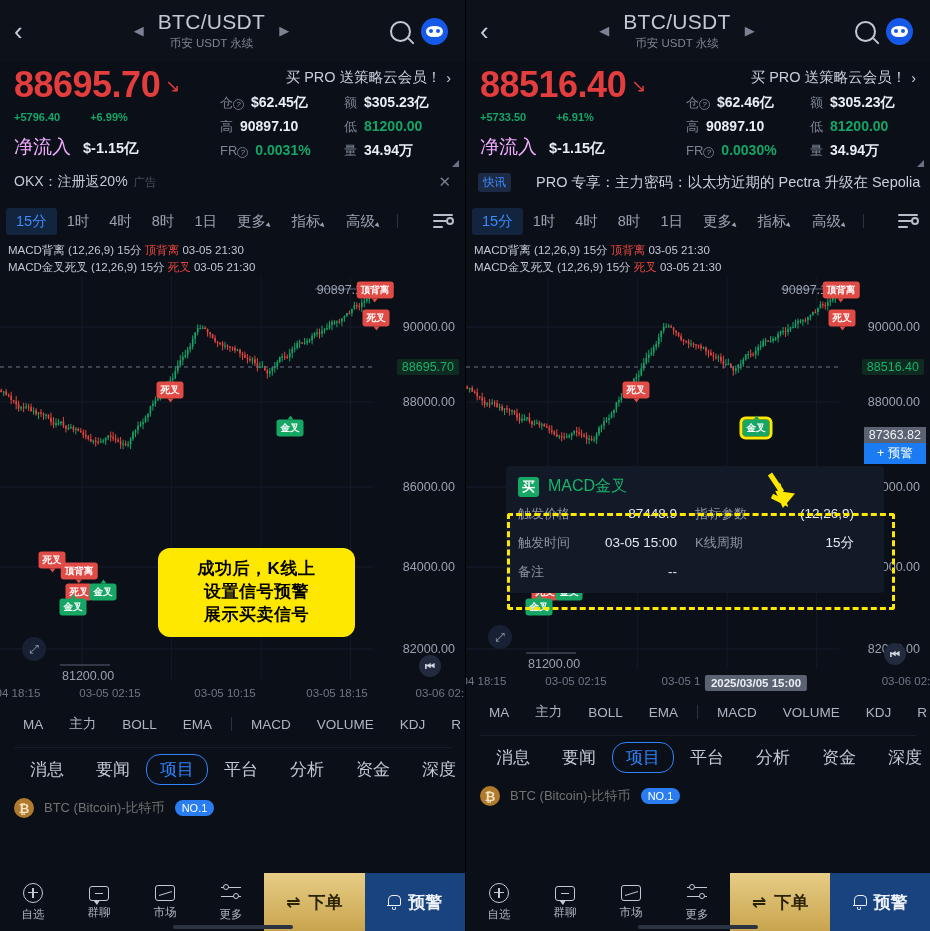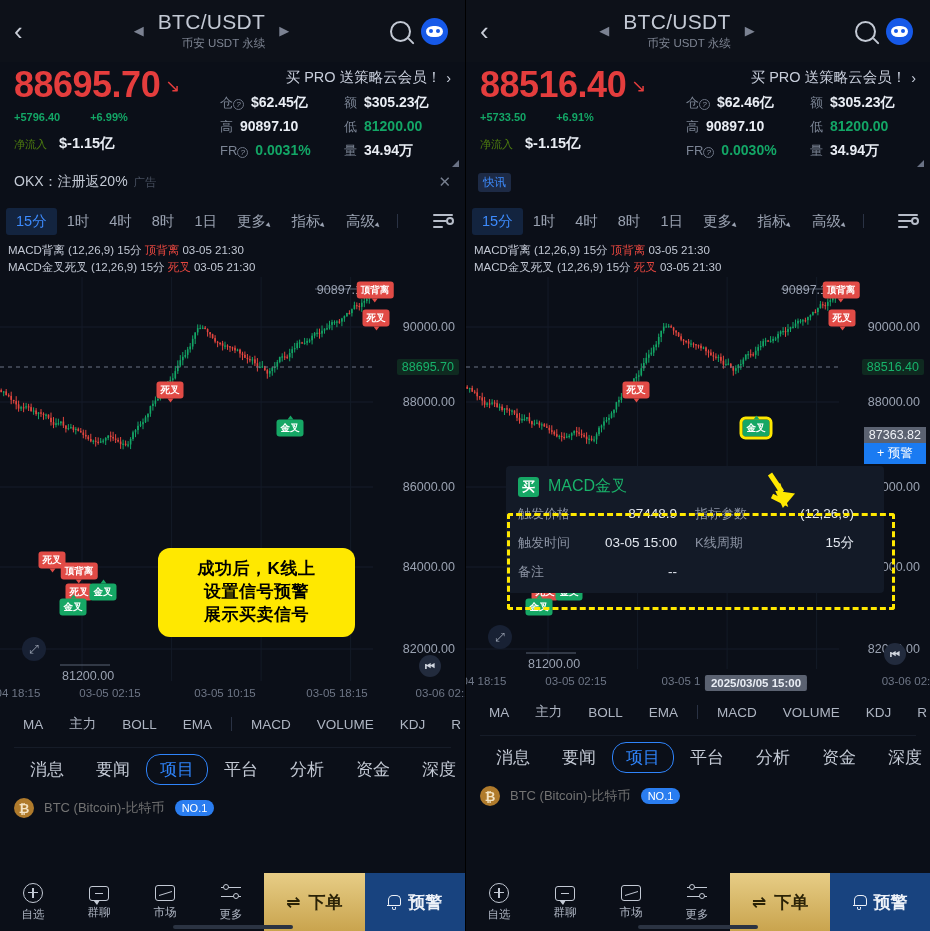--- a/index.html
+++ b/index.html
@@ -17,41 +17,41 @@
   .pane.right { border-left: 1px solid #000; }
 
   
   .hdr {
     height: 62px; display: flex; align-items: center; padding: 0 14px;
     background: #0d1119;
   }
   .back-chev { width: 26px; color: #c9ced8; font-size: 26px; line-height: 1; font-weight: 300; cursor: pointer;}
   .hdr-center { flex: 1; display:flex; align-items:center; justify-content:center; gap: 14px; }
   .arr { color:#7b8292; font-size: 13px; line-height:1; }
-  .sym-wrap { text-align:right; }
+  .sym-wrap { text-align:center; }
   .sym { font-size: 21px; color: #c3c9d4; letter-spacing:.3px; line-height: 1.05;}
   .sym-sub { font-size: 11.5px; color: #7e8593; margin-top: 3px; }
   .hdr-ico { width: 34px; display:flex; align-items:center; justify-content:center; }
   .srch { width:21px; height:21px; border:2px solid #c3c9d4; border-radius:50%; position:relative; }
   .srch::after{content:"";position:absolute; width:2px;height:8px;background:#c3c9d4;right:-3px;bottom:-5px;transform:rotate(-45deg);border-radius:1px;}
   .avatar { width:27px;height:27px;border-radius:50%;background:#1659e8; display:flex;align-items:center;justify-content:center;}
   .avatar i { width:17px;height:11px;border-radius:50%/60%; background:#fff; position:relative;display:block;}
   .avatar i::before,.avatar i::after{content:"";position:absolute;top:3px;width:4px;height:4px;border-radius:50%;background:#1659e8;}
   .avatar i::before{left:3px;} .avatar i::after{right:3px;}
 
   
   .quote { padding: 2px 14px 0 14px; display:flex; }
   .q-left { width: 206px; padding-top: 2px;}
   .price { font-size: 36px; font-weight: 700; color: #e43d3d; letter-spacing:-0.5px; line-height: 1.08;}
   .price-row { display:flex; align-items:flex-end; }
   .dn-arrow { color:#e43d3d; font-size:18px; margin-left:5px; margin-bottom:8px; }
   .chg { display:flex; gap: 30px; margin-top: 6px; }
   .chg span { color:#13a666; font-size: 11px; font-weight:600; }
   .flow { margin-top: 11px; display:flex; gap: 12px; align-items:baseline;}
-  .flow .lb { color:#4d7c0f; font-size:11px; }
+  .flow .lb { color:#f0abfc; font-size:19px; }
   .flow .vv { color:#e9edf4; font-size:14.5px; font-weight:700; }
 
   .q-right { flex:1; padding-top: 4px;}
   .promo { display:flex; justify-content:flex-end; align-items:center; gap:5px; color:#c8cedb; font-size:14.5px; }
   .stats { margin-top: 7px; }
   .st-row { display:flex; margin-top: 6px; }
   .st-cell { display:flex; align-items:baseline; gap: 7px; }
   .st-cell.c1 { width: 124px; }
   .st-lb { color:#7b8494; font-size:13px; white-space:nowrap; }
   .st-vl { color:#e9edf4; font-size:14px; font-weight:700; white-space:nowrap;}
@@ -765,20 +765,21 @@
         <span class="st-vl ">34.94万</span>
       </div>
     </div>
             </div>
       </div>
     </div>
     <div class="rs-corner"></div>
 
     <div class="newsbar">
       <span class="tag">快讯</span>
+      <span class="newstxt">PRO 专享：主力密码：以太坊近期的 Pectra 升级在 Sepolia</span>
     </div>
 
     <div class="tfbar">
       <div class="tf act">15分</div>
           <div class="tf ">1时</div>
           <div class="tf ">4时</div>
           <div class="tf ">8时</div>
           <div class="tf ">1日</div>
           <div class="tf ">更多<i class="car">▸</i></div>
           <div class="tf ">指标<i class="car">▸</i></div>

